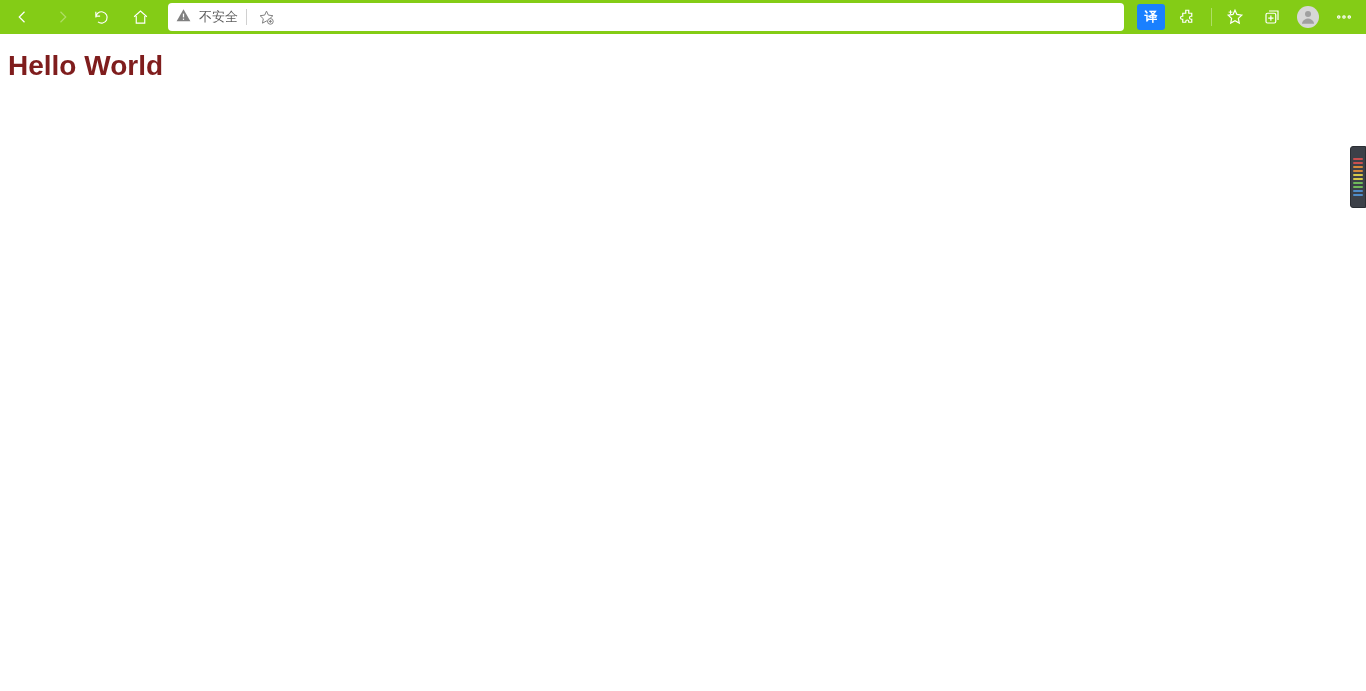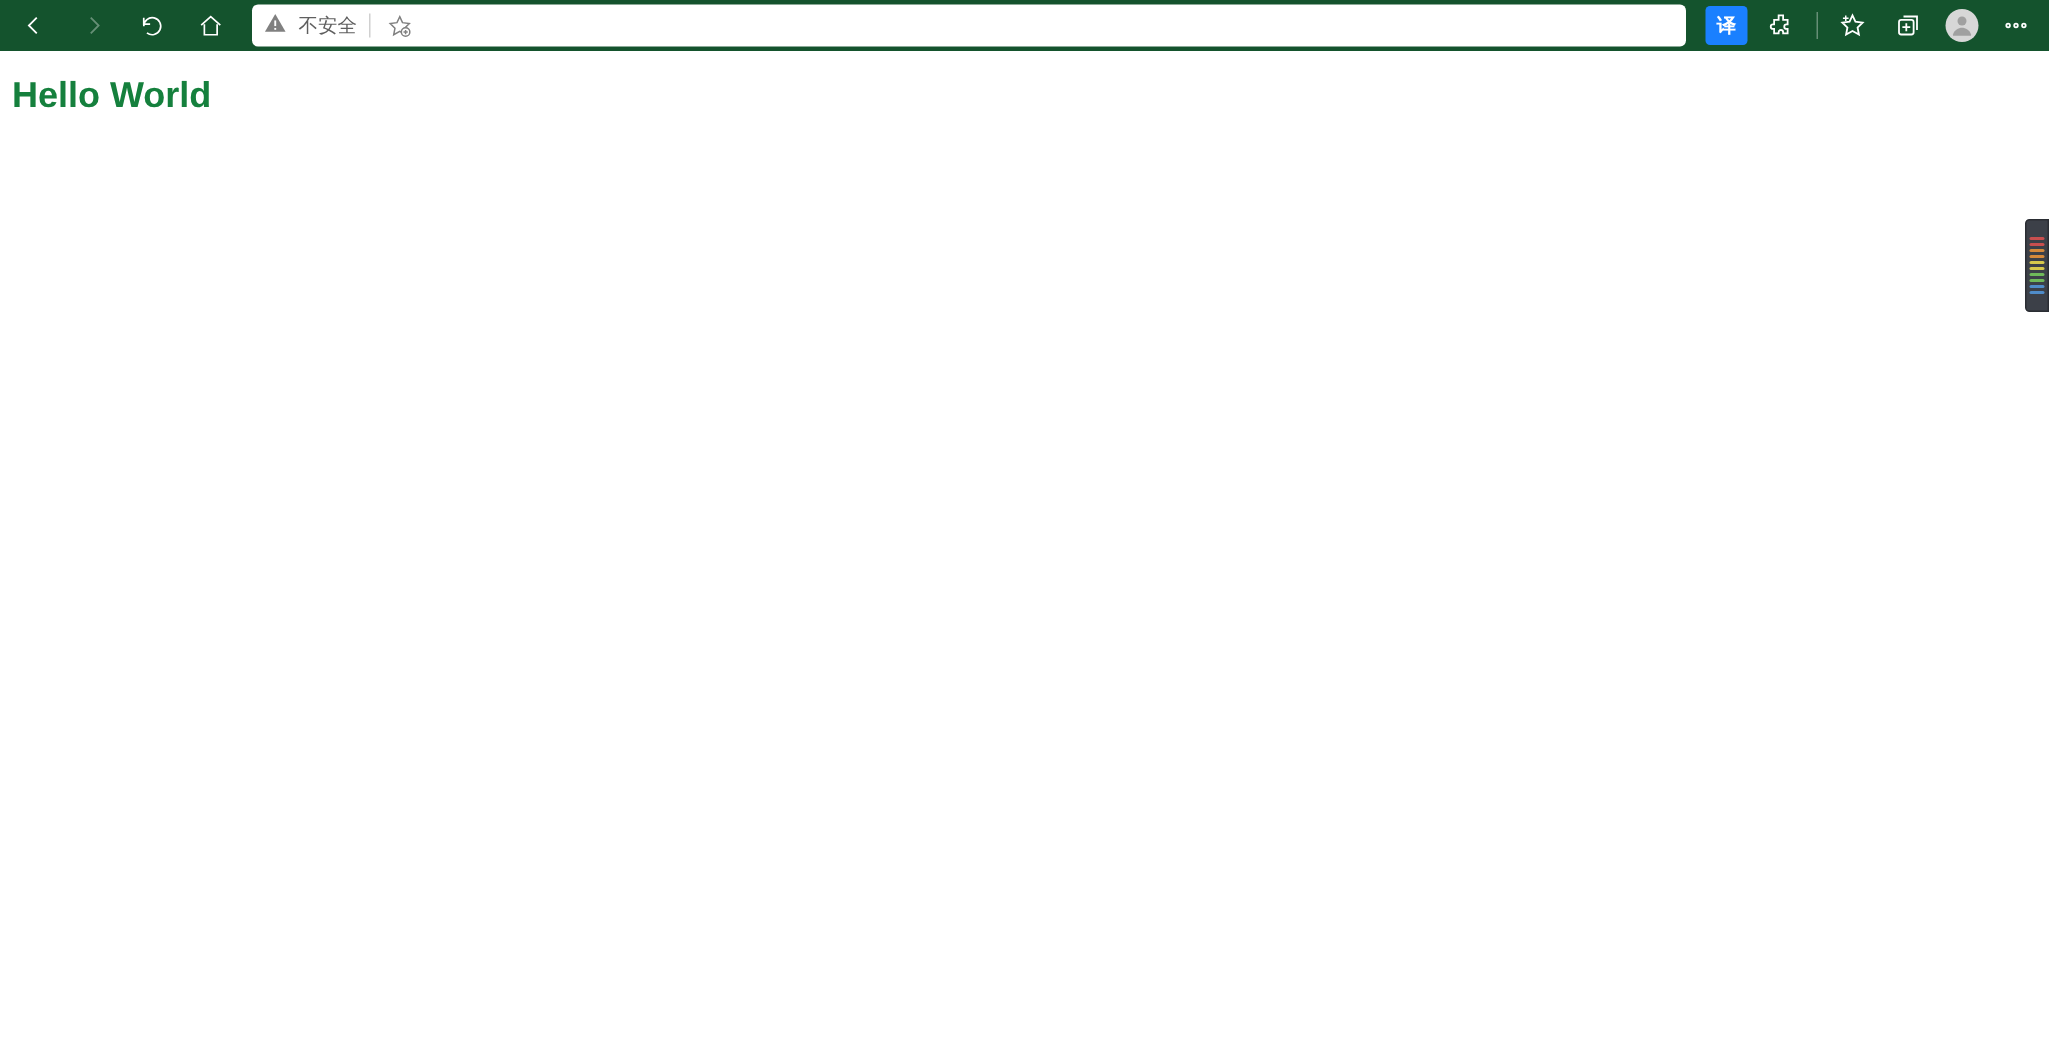--- a/index.html
+++ b/index.html
@@ -1,21 +1,21 @@
 <!DOCTYPE html>
 <html><head>
 <meta charset="utf-8">
 <style>
   * { margin:0; padding:0; box-sizing:border-box; }
   html,body { width:1366px; height:691px; font-family:"Segoe UI","Microsoft YaHei",Arial,sans-serif; background:#fff; }
 
   
   .toolbar {
     width:100%; height:34px;
-    background:#14532d;
+    background:#84cc16;
     display:flex; align-items:center;
     padding:0 6px;
     gap:5px;
   }
   .nav-btn {
     width:34px; height:28px;
     display:flex; align-items:center; justify-content:center;
     cursor:pointer;
   }
   .nav-btn svg { stroke:#fff; fill:none; stroke-width:1.6; }
@@ -66,23 +66,23 @@
     margin:0 4px;
     cursor:pointer;
   }
   .avatar svg { fill:#a0a0a0; }
 
   
   .page {
     padding:16px 8px;
   }
   .page h1 {
-    font-size:24px;
+    font-size:28px;
     font-weight:700;
-    color:#15803d;
+    color:#7f1d1d;
     font-family:"Segoe UI",Arial,sans-serif;
   }
 
   
   .side-widget {
     position:absolute;
     right:0; top:146px;
     width:16px; height:62px;
     background:#3c4048;
     border-top-left-radius:3px;

